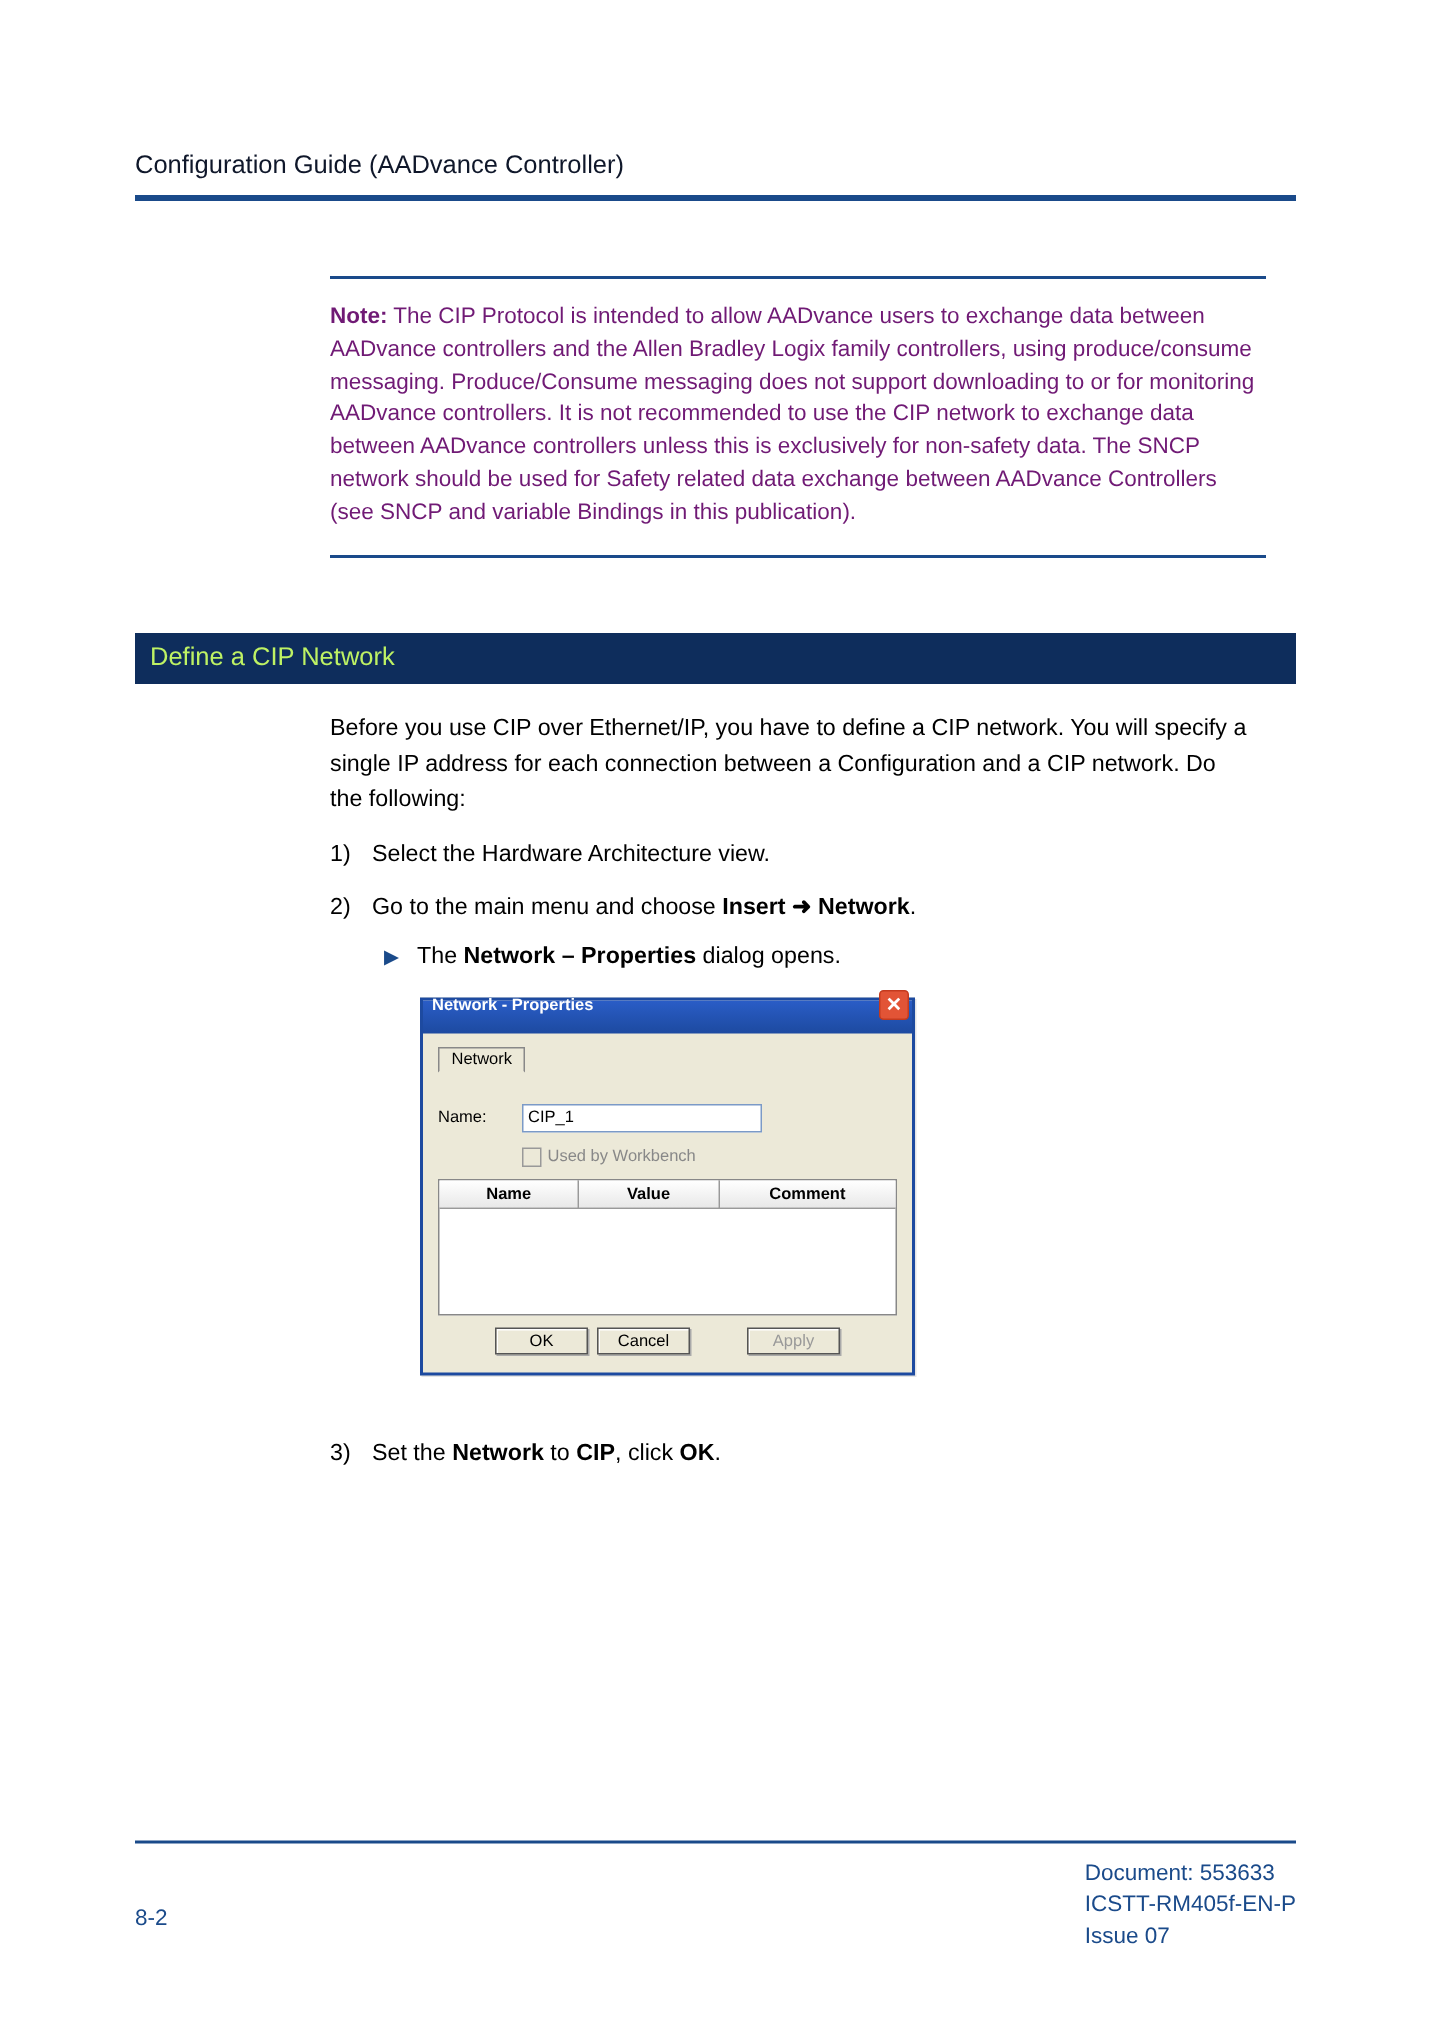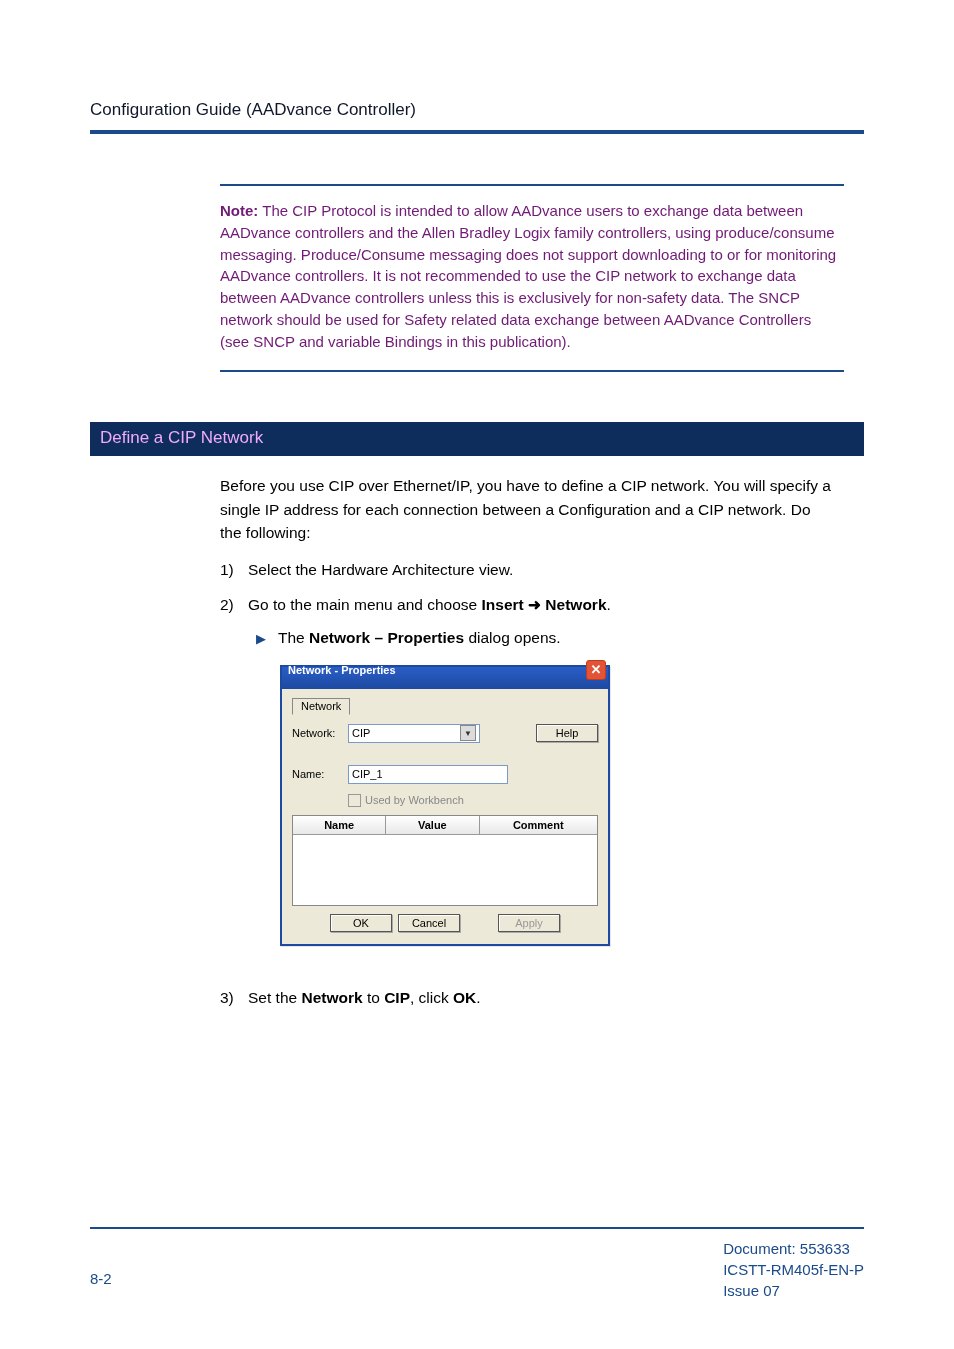--- a/index.html
+++ b/index.html
@@ -27,21 +27,21 @@
     border-top: 2px solid #1a4a8a;
     border-bottom: 2px solid #1a4a8a;
     padding: 14px 0 18px 0;
     font-size: 15px;
     line-height: 1.45;
     color: #701a75;
   }
   .note-block .label { font-weight: bold; }
   .section-bar {
     background: #0e2d5c;
-    color: #f0abfc;
+    color: #bef264;
     font-size: 17px;
     padding: 6px 10px 8px 10px;
     margin: 50px 0 18px 0;
   }
   .body-para {
     margin-left: 130px;
     margin-right: 30px;
     font-size: 15.5px;
     line-height: 1.5;
     margin-bottom: 14px;
@@ -230,29 +230,20 @@
   <div class="dialog">
     <div class="titlebar">
       <span class="ttxt">Network - Properties</span>
       <div class="close-box">✕</div>
     </div>
     <div class="dlg-body">
       <div class="tabset">
         <span class="tab">Network</span>
       </div>
       <div class="tab-panel">
-        <div class="dlg-row">
-          <div class="dlg-label">Network:</div>
-          <div class="combo">
-            <span>CIP</span>
-            <div class="ddbtn">▼</div>
-          </div>
-          <div style="flex:1"></div>
-          <div class="btn">Help</div>
-        </div>
 
         <div class="dlg-row" style="margin-top:22px;">
           <div class="dlg-label">Name:</div>
           <div class="txtinput">
             <span>CIP_1</span>
           </div>
         </div>
         <div class="checkbox-row">
           <div class="chk"></div>
           <div class="chk-label">Used by Workbench</div>

